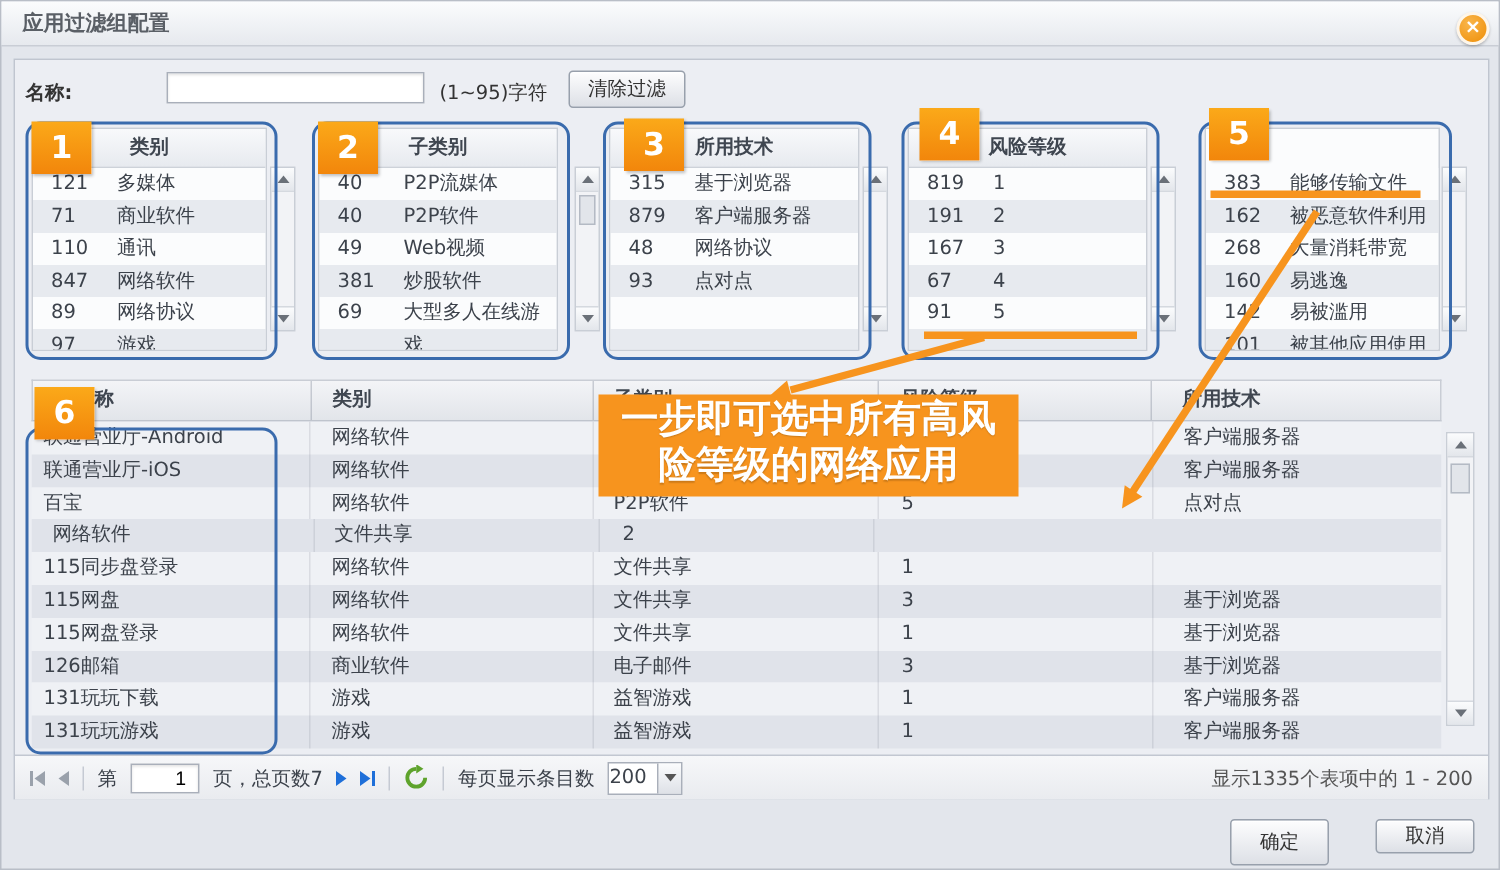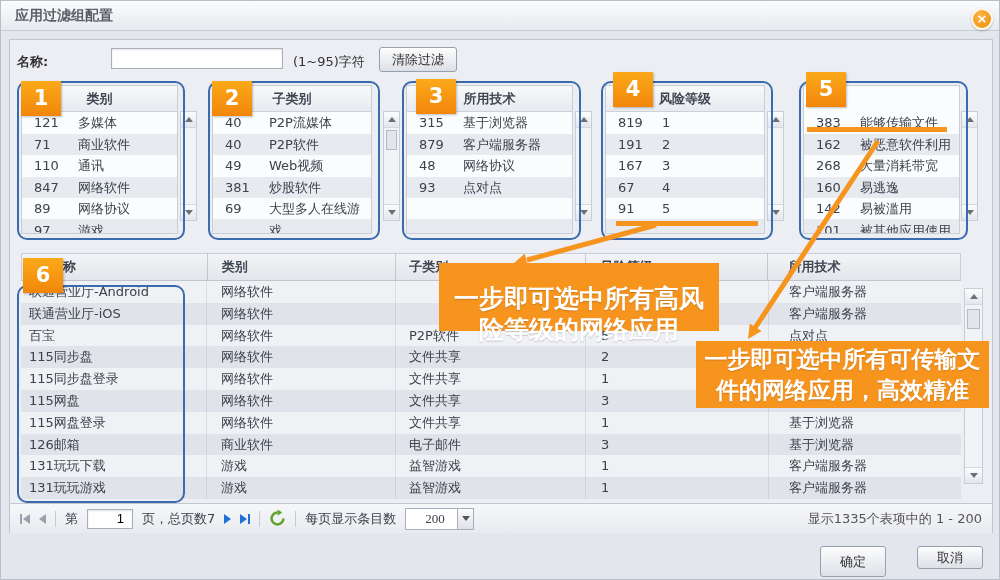--- a/index.html
+++ b/index.html
@@ -70,38 +70,38 @@
   .c3{width:183px;padding-left:15px;} .c4{width:192px;padding-left:20px;border-right:none;}
   .t-hcell.c0{padding-left:28px;}
 
   
   .badge{position:absolute;width:40px;height:35px;background:linear-gradient(#FBA919,#F2860B);
     color:#fff;font-size:21px;font-weight:bold;text-align:center;line-height:35px;z-index:35;
     box-shadow:1px 1px 2px rgba(0,0,0,.25);}
   .hl-rect{position:absolute;border:2px solid #3A6BAD;border-radius:10px;z-index:30;pointer-events:none;}
   .callout{position:absolute;background:#F7941E;color:#fff;font-weight:bold;text-align:center;z-index:38;
     text-shadow:0 1px 1px rgba(0,0,0,.18);pointer-events:none;}
-  #callout1{left:398px;top:262px;width:280px;height:68px;font-size:25px;line-height:31px;padding-top:20px;box-sizing:border-box;margin-left:40px;}
+  #callout1{left:398px;top:262px;width:280px;height:68px;font-size:25px;line-height:31px;padding-top:0;box-sizing:border-box;}
   #callout2{left:695px;top:340px;width:293px;height:67px;font-size:23px;line-height:31px;padding-top:3px;box-sizing:border-box;}
   #anno-svg{position:absolute;left:0;top:0;z-index:40;pointer-events:none;}
 
   
   .pagebar{position:absolute;left:9px;top:502px;width:982px;height:30px;
     background:linear-gradient(#F6F7F9,#E9EBEF);border-top:1px solid #C2C7D1;box-sizing:border-box;
     display:flex;align-items:center;padding:0 10px;gap:9px;}
   .sep{width:1px;height:16px;background:#C5CAD3;}
   .nav-btn{display:flex;align-items:center;gap:1px;color:#9AA1AB;cursor:pointer;}
   .nav-btn.active{color:#1E6FD9;}
   .tri-l{width:0;height:0;border:5px solid transparent;border-right:7px solid currentColor;border-left:0;}
   .tri-r{width:0;height:0;border:5px solid transparent;border-left:7px solid currentColor;border-right:0;}
   .nav-bar{width:2px;height:10px;background:currentColor;}
   .page-input{width:46px;height:20px;border:1px solid #A9AFBA;background:#fff;box-sizing:border-box;
     text-align:right;padding-right:8px;font-size:13px;box-shadow:inset 0 1px 2px rgba(0,0,0,.12);}
   .select{display:flex;align-items:center;height:20px;border:1px solid #A9AFBA;background:#fff;cursor:pointer;}
-  .select .val{width:32px;padding-left:19px;font-family:Liberation Serif, serif;}
+  .select .val{width:32px;padding-left:0;}
   .select .dd{width:16px;height:100%;background:linear-gradient(#FBFCFD,#DEE1E7);border-left:1px solid #A9AFBA;
     display:flex;align-items:center;justify-content:center;box-sizing:border-box;}
   .dd-tri{width:0;height:0;border:4px solid transparent;border-top:5px solid #555;margin-top:4px;}
   .range-text{margin-left:auto;color:#555;}
 
   
   .ok-btn{position:absolute;left:819px;top:545px;width:66px;height:31px;line-height:20px;}
   .cancel-btn{position:absolute;left:916px;top:545px;width:66px;height:23px;line-height:20px;}
 </style>
 </head>
@@ -340,21 +340,20 @@
 
   <div class="t-row">
     <span class="t-cell c0">百宝</span>
     <span class="t-cell c1">网络软件</span>
     <span class="t-cell c2">P2P软件</span>
     <span class="t-cell c3">5</span>
     <span class="t-cell c4">点对点</span>
   </div>
 
   <div class="t-row">
-    <span class="t-cell c0">115同步盘</span>
     <span class="t-cell c1">网络软件</span>
     <span class="t-cell c2">文件共享</span>
     <span class="t-cell c3">2</span>
     <span class="t-cell c4"></span>
   </div>
 
   <div class="t-row">
     <span class="t-cell c0">115同步盘登录</span>
     <span class="t-cell c1">网络软件</span>
     <span class="t-cell c2">文件共享</span>
@@ -423,24 +422,20 @@
   <div class="badge" style="left:20px;top:80px;">1</div>
   <div class="badge" style="left:211px;top:80px;">2</div>
   <div class="badge" style="left:415px;top:78px;">3</div>
   <div class="badge" style="left:612px;top:71px;">4</div>
   <div class="badge" style="left:805px;top:71px;">5</div>
   <div class="badge" style="left:22px;top:257px;">6</div>
 
   <div class="callout" id="callout1">
     <div>一步即可选中所有高风</div>
     <div>险等级的网络应用</div>
-  </div>
-  <div class="callout" id="callout2">
-    <div>一步即可选中所有可传输文</div>
-    <div>件的网络应用，高效精准</div>
   </div>
 
   <svg id="anno-svg" width="1000" height="580">
     <rect x="615" y="220" width="142" height="5" fill="#F7941E"></rect>
     <rect x="806" y="126" width="140" height="5" fill="#F7941E"></rect>
     <line x1="655" y1="224" x2="526" y2="259" stroke="#F7941E" stroke-width="5"></line>
     <polygon points="512,263 523.7,252.6 527.3,266.2" fill="#F7941E"></polygon>
     <line x1="877" y1="140" x2="754" y2="327" stroke="#F7941E" stroke-width="5"></line>
     <polygon points="747,338 748.8,322.5 760.6,330.1" fill="#F7941E"></polygon>
   </svg>

